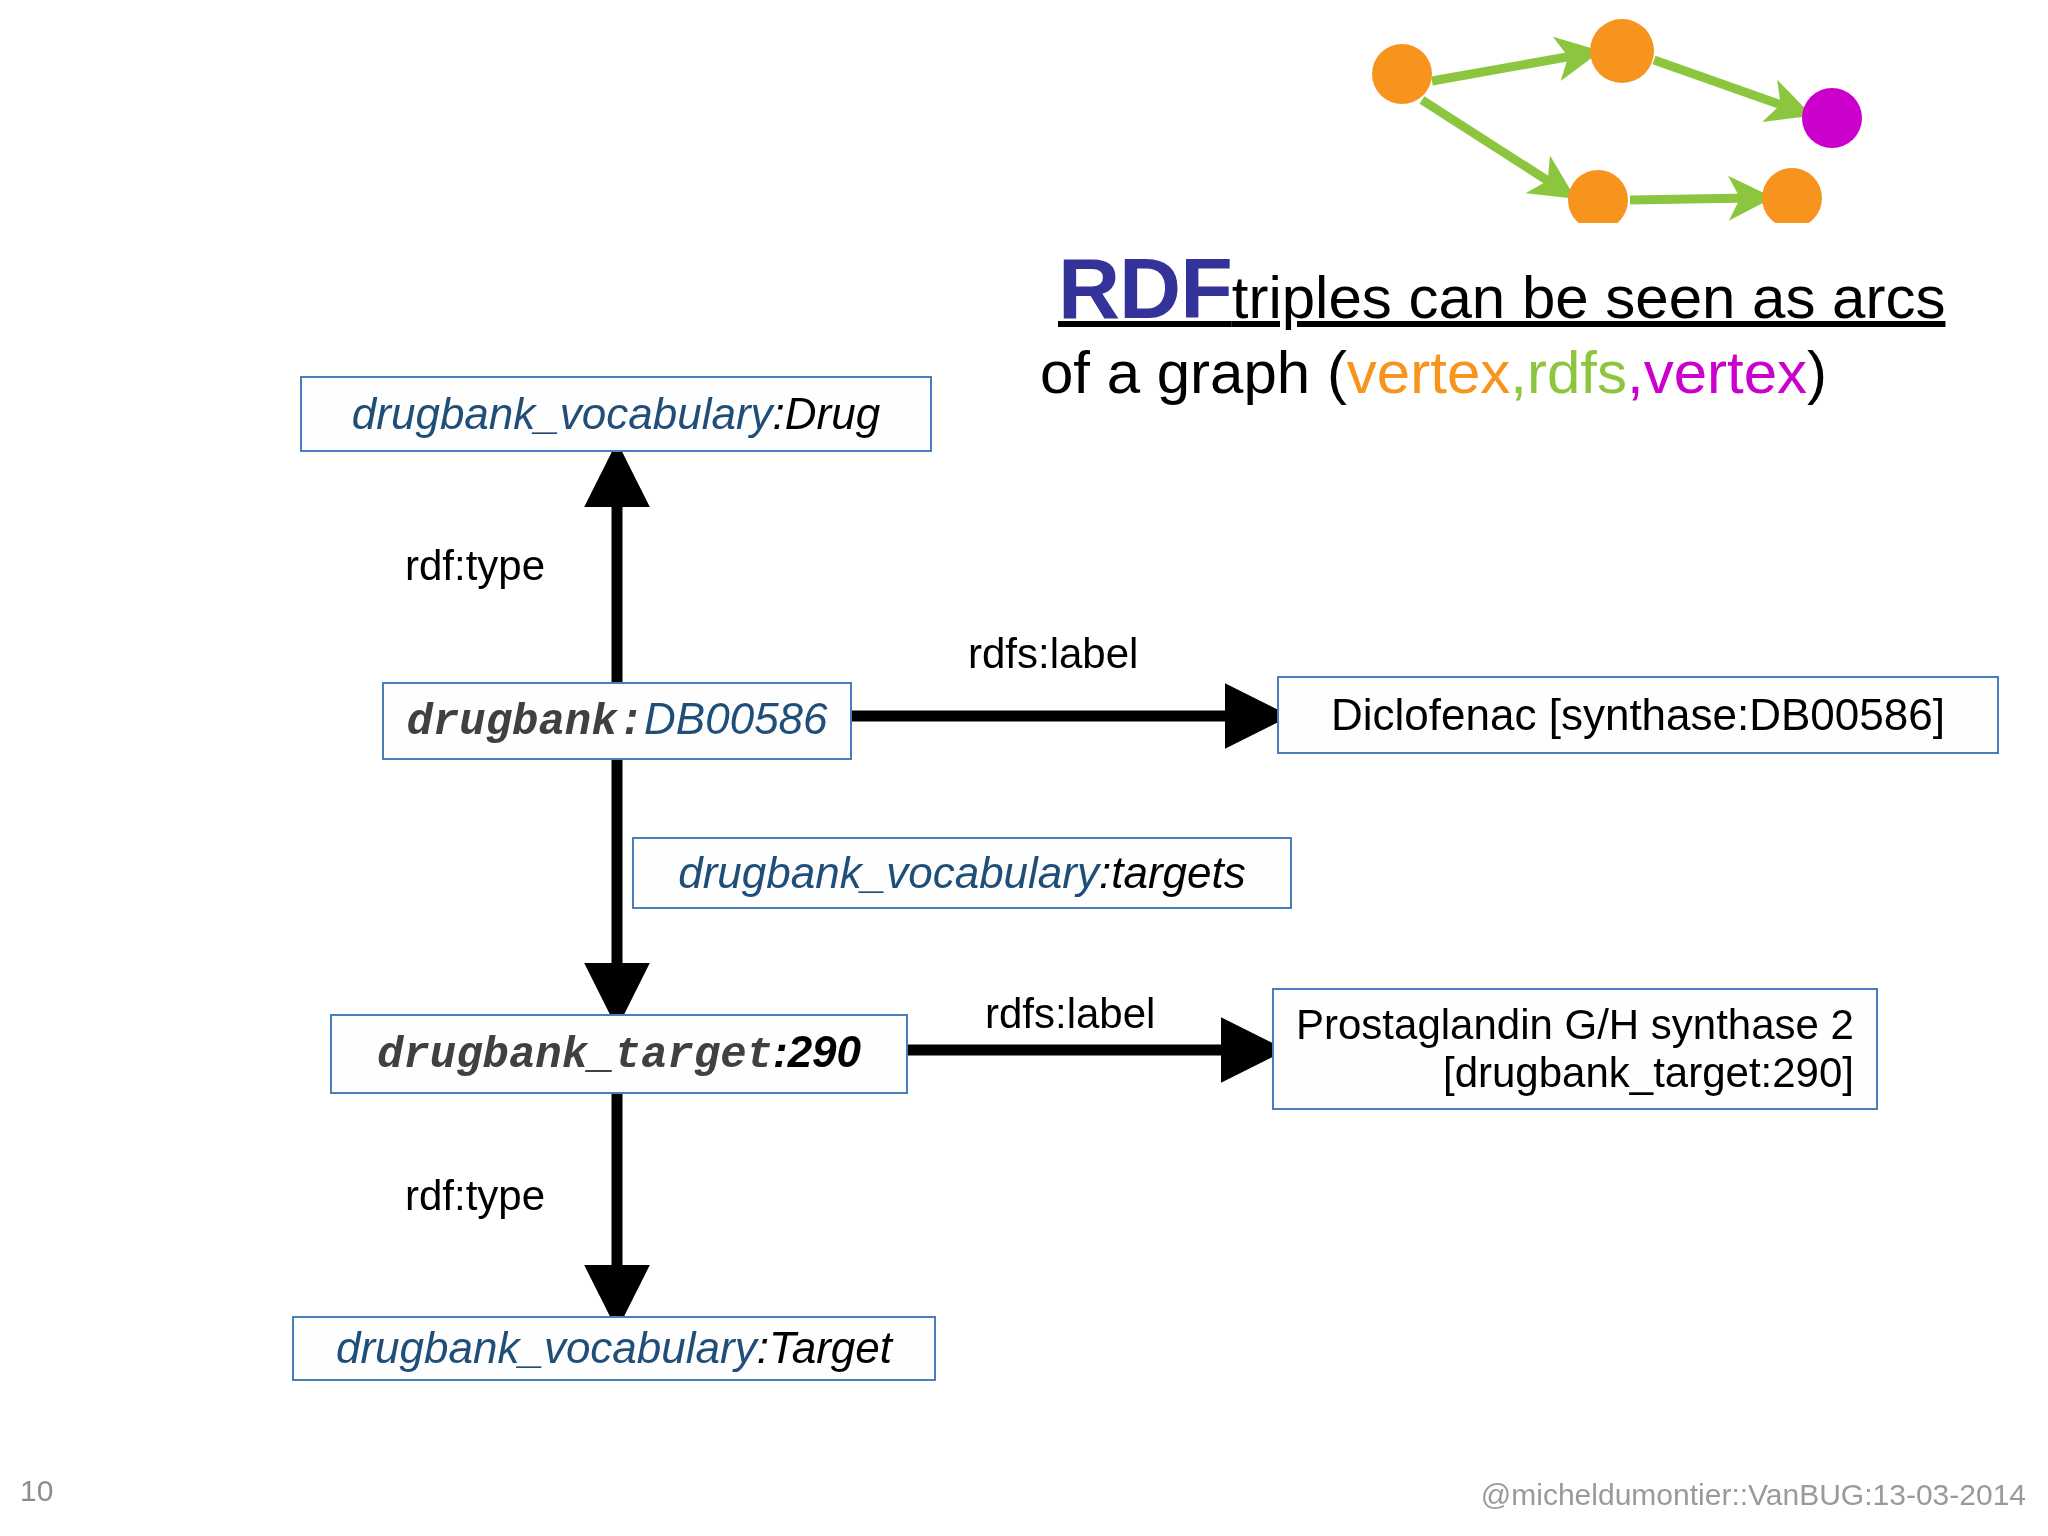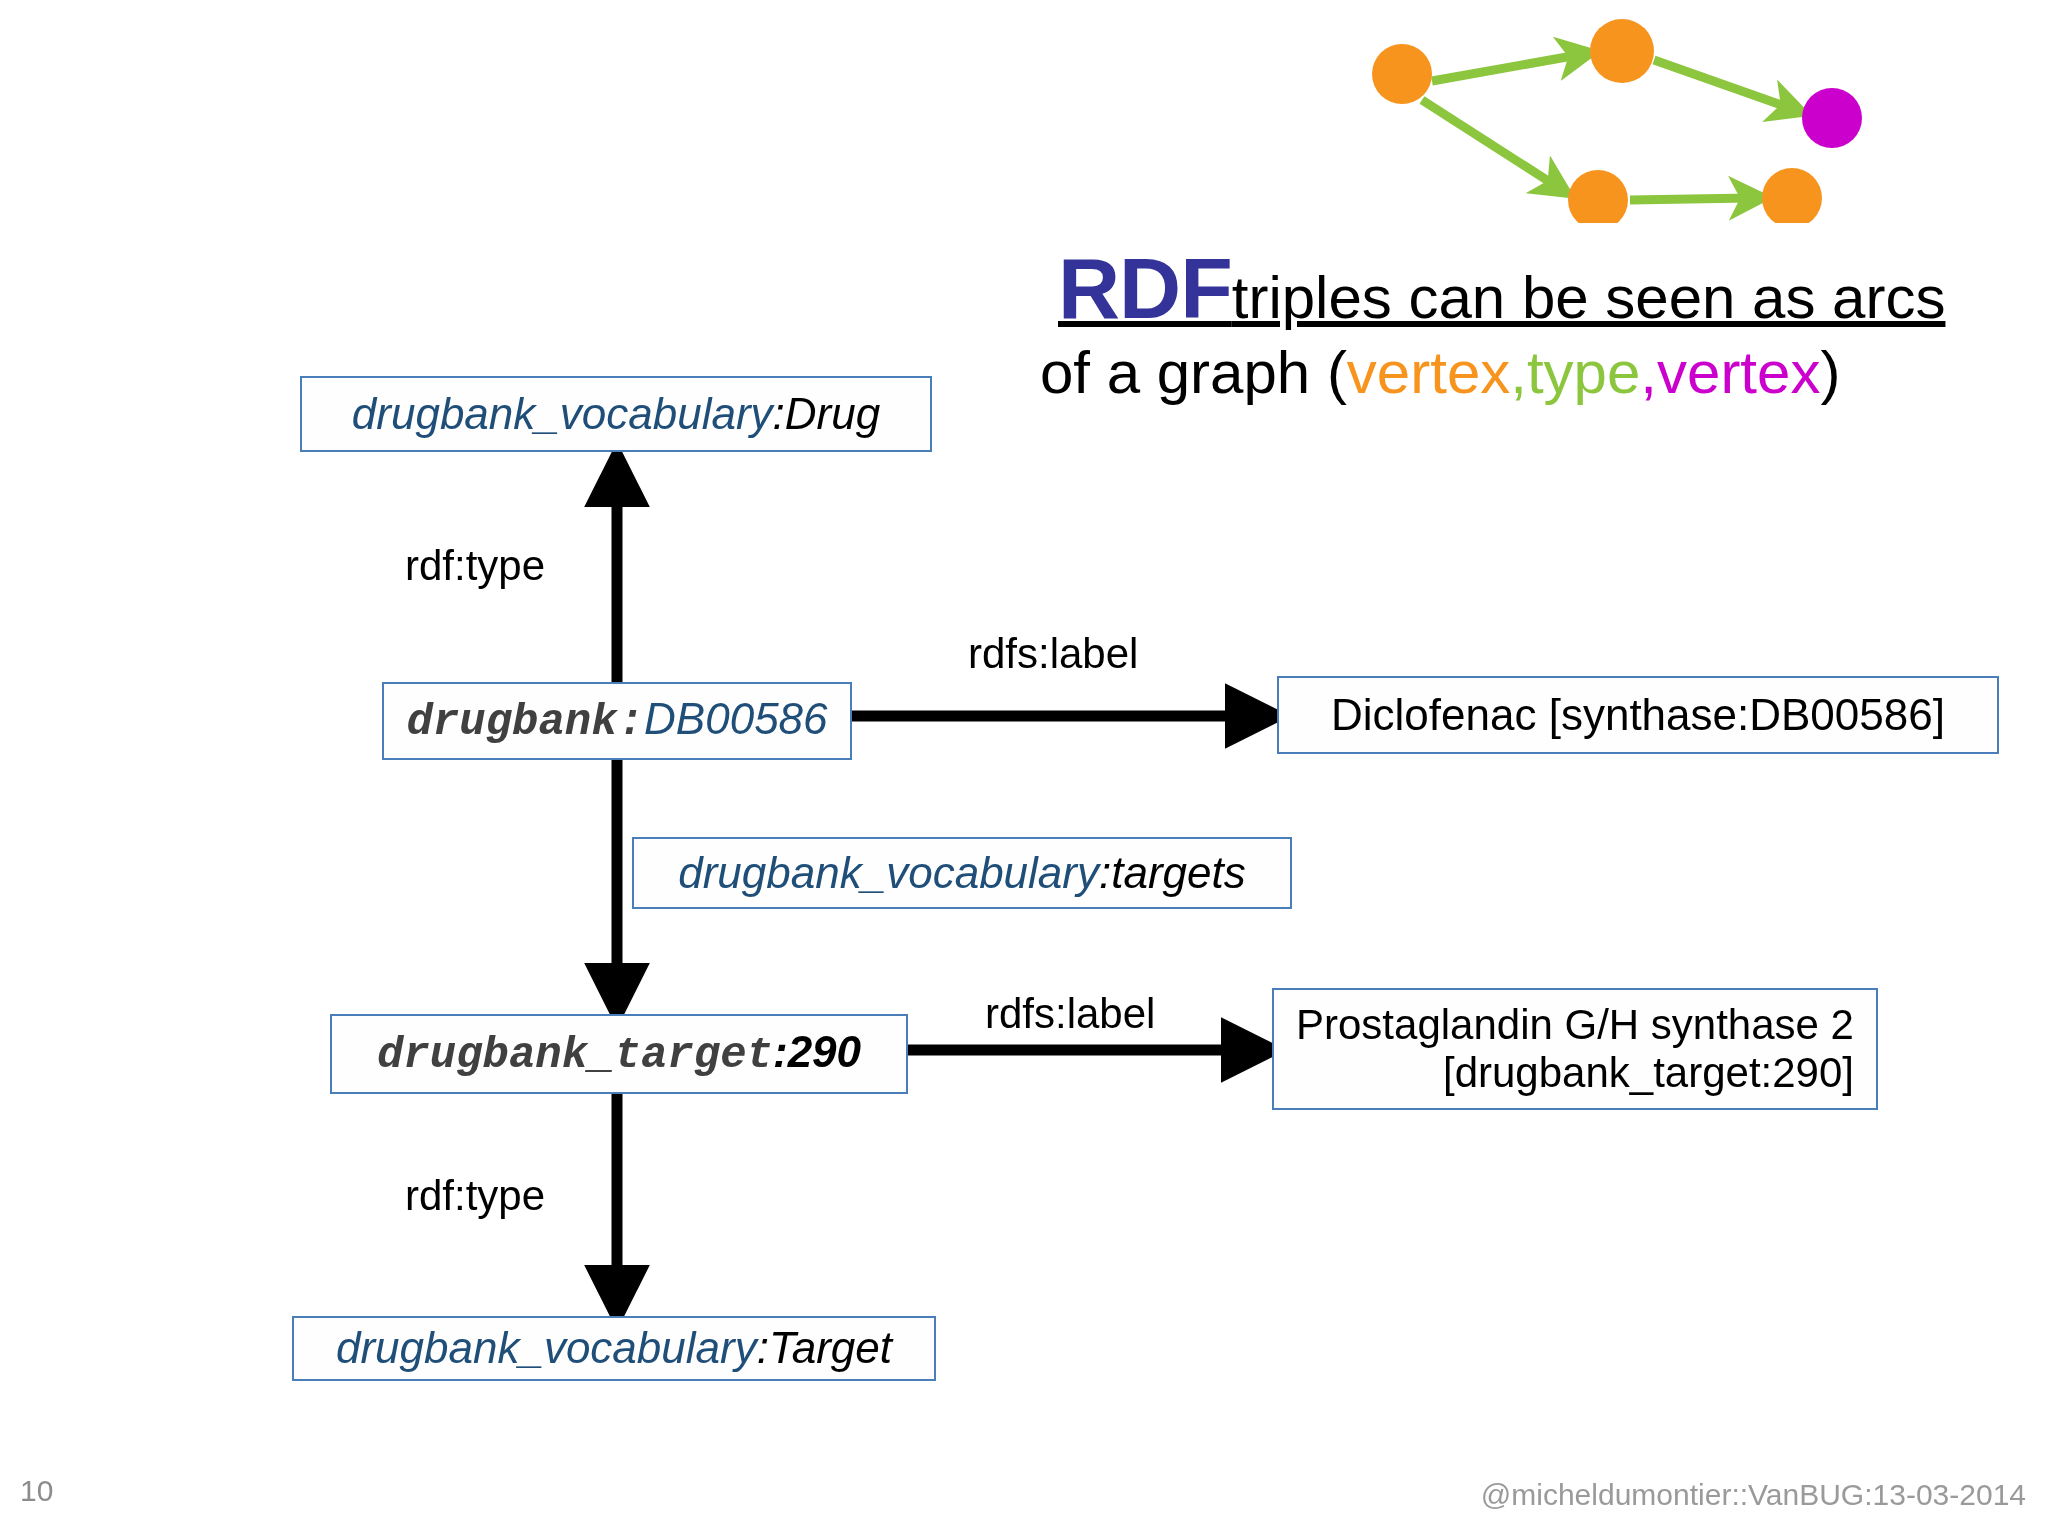--- a/index.html
+++ b/index.html
@@ -205,21 +205,21 @@
       </g>
       <circle cx="42" cy="66" r="30" fill="#F7941E"></circle>
       <circle cx="262" cy="43" r="32" fill="#F7941E"></circle>
       <circle cx="472" cy="110" r="30" fill="#CC00CC"></circle>
       <circle cx="238" cy="192" r="30" fill="#F7941E"></circle>
       <circle cx="432" cy="190" r="30" fill="#F7941E"></circle>
     </svg>
 
     <div id="banner-text">
       <div class="banner-line" id="banner-line1"><span class="rdf-word">RDF</span><span class="blk">triples can be seen as arcs</span></div>
-      <div class="banner-line" id="banner-line2"><span class="blk">of a graph (</span><span class="vertex-orange">vertex</span><span class="edge-green">,</span><span class="edge-green">type</span><span class="vertex-magenta">,</span><span class="vertex-magenta">vertex</span><span class="blk">)</span></div>
+      <div class="banner-line" id="banner-line2"><span class="blk">of a graph (</span><span class="vertex-orange">vertex</span><span class="edge-green">,</span><span class="edge-green">rdfs</span><span class="vertex-magenta">,</span><span class="vertex-magenta">vertex</span><span class="blk">)</span></div>
     </div>
   </div>
 
   <svg id="arrows" viewBox="0 0 2048 1536">
     <defs>
       <marker id="ahead" markerWidth="6" markerHeight="6" refX="3.4" refY="3" orient="auto">
         <path d="M0,0 L6,3 L0,6 Z" fill="#000000"></path>
       </marker>
     </defs>
     <g stroke="#000000" stroke-width="11" fill="none" marker-end="url(#ahead)">

